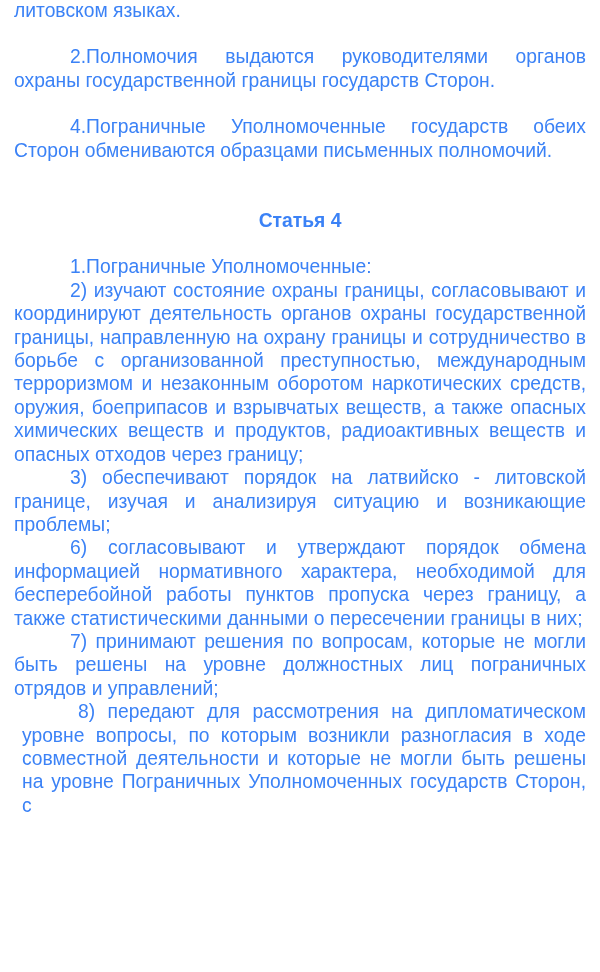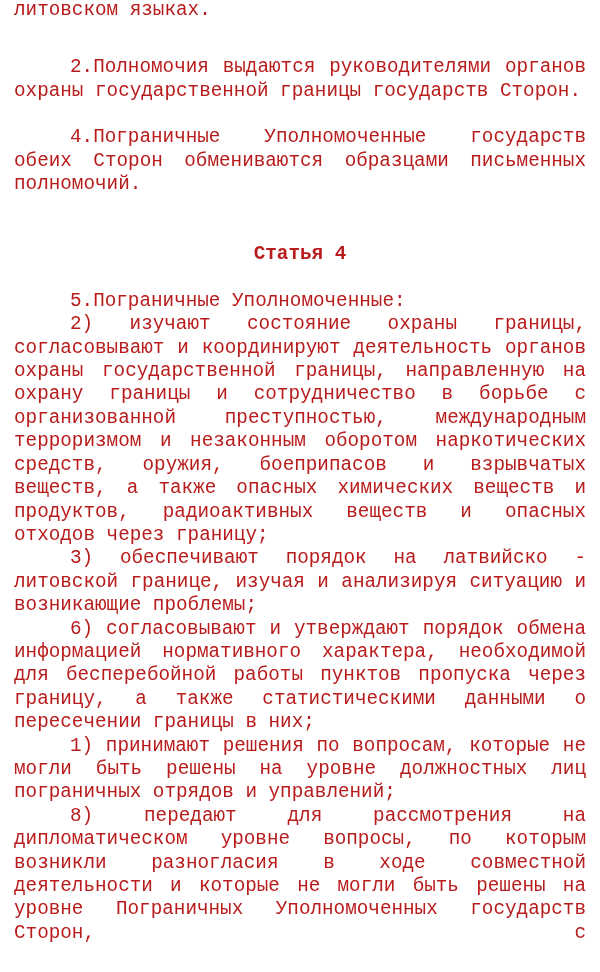--- a/index.html
+++ b/index.html
@@ -1,35 +1,35 @@
 <!DOCTYPE html>
 <html><head>
 <meta charset="utf-8">
 <style>
   html, body { margin: 0; padding: 0; background: #ffffff; }
   body { width: 600px; height: 972px; overflow: hidden; position: relative; }
   .page {
     position: absolute; left: 14px; top: 0; width: 572px;
-    font-family: Liberation Mono, monospace;
-    font-size: 19.3px; line-height: 23.4px; color: #b91c1c;
+    font-family: Liberation Sans, sans-serif;
+    font-size: 19.3px; line-height: 23.4px; color: #3b82f6;
   }
   p { margin: 0; text-align: justify; text-align-last: left; }
   .ind { text-indent: 56px; }
-  .gap1 { margin-top: 34px; }
+  .gap1 { margin-top: 23px; }
   .gap2 { margin-top: 23px; }
   .title { text-align-last: center; font-weight: bold; margin-top: 47px; margin-bottom: 23px; }
   .l0 { margin-top: -1px; }
 </style>
 </head>
 <body>
 
 <div class="page">
   <p class="l0">литовском языках.</p>
   <p class="ind gap1">2.Полномочия выдаются руководителями органов охраны государственной границы государств Сторон.</p>
   <p class="ind gap2">4.Пограничные Уполномоченные государств обеих Сторон обмениваются образцами письменных полномочий.</p>
   <p class="title">Статья 4</p>
-  <p class="ind">5.Пограничные Уполномоченные:</p>
+  <p class="ind">1.Пограничные Уполномоченные:</p>
   <p class="ind">2) изучают состояние охраны границы, согласовывают и координируют деятельность органов охраны государственной границы, направленную на охрану границы и сотрудничество в борьбе с организованной преступностью, международным терроризмом и незаконным оборотом наркотических средств, оружия, боеприпасов и взрывчатых веществ, а также опасных химических веществ и продуктов, радиоактивных веществ и опасных отходов через границу;</p>
   <p class="ind">3) обеспечивают порядок на латвийско - литовской границе, изучая и анализируя ситуацию и возникающие проблемы;</p>
   <p class="ind">6) согласовывают и утверждают порядок обмена информацией нормативного характера, необходимой для бесперебойной работы пунктов пропуска через границу, а также статистическими данными о пересечении границы в них;</p>
-  <p class="ind">1) принимают решения по вопросам, которые не могли быть решены на уровне должностных лиц пограничных отрядов и управлений;</p>
-  <p class="ind" style="text-align-last: justify;">8) передают для рассмотрения на дипломатическом уровне вопросы, по которым возникли разногласия в ходе совместной деятельности и которые не могли быть решены на уровне Пограничных Уполномоченных государств Сторон, с</p>
+  <p class="ind">7) принимают решения по вопросам, которые не могли быть решены на уровне должностных лиц пограничных отрядов и управлений;</p>
+  <p class="ind" style="text-align-last: justify; margin-left: 8px;">8) передают для рассмотрения на дипломатическом уровне вопросы, по которым возникли разногласия в ходе совместной деятельности и которые не могли быть решены на уровне Пограничных Уполномоченных государств Сторон, с</p>
 </div>
 
 </body></html>

